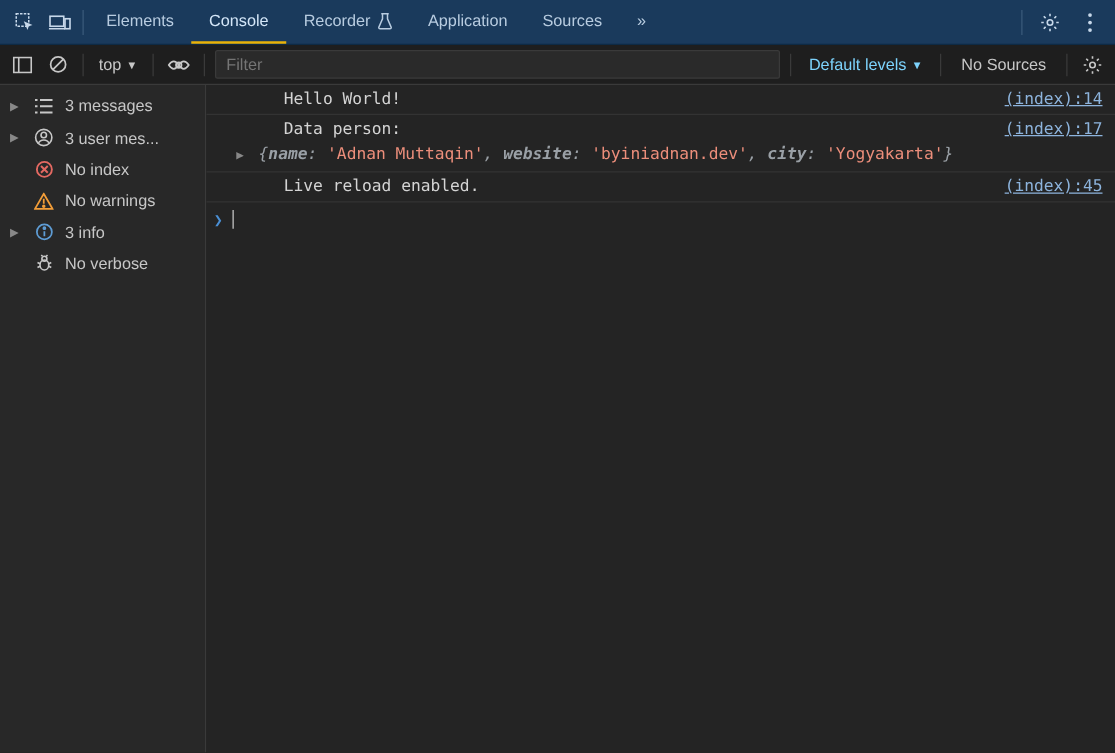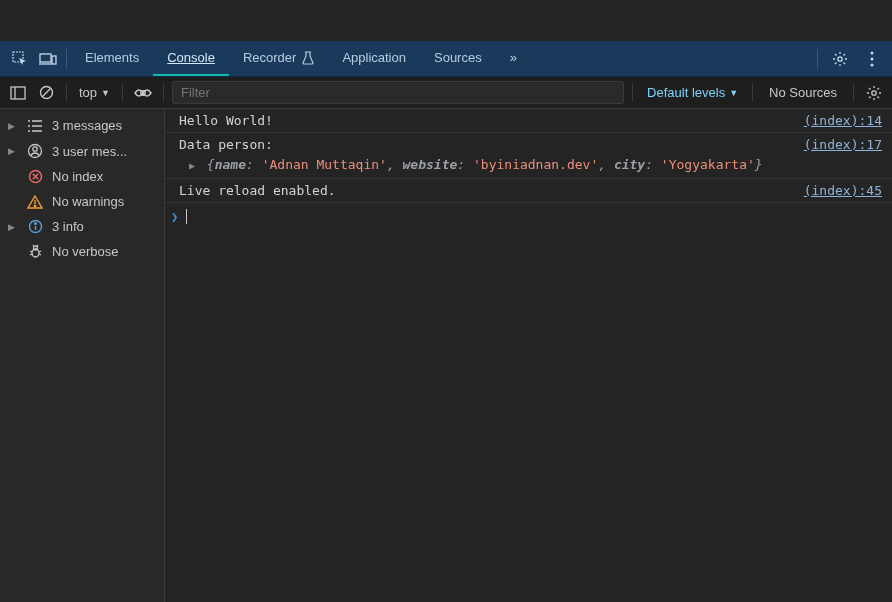--- a/index.html
+++ b/index.html
@@ -6,31 +6,30 @@
 body {
   width:892px; height:602px;
   background:#242424;
   font-family:-apple-system,BlinkMacSystemFont,"Segoe UI",sans-serif;
   font-size:13px; color:#c7c7c7; overflow:hidden;
 }
 .topbar {
   height:36px; background:#1a3a5c;
   display:flex; align-items:center; padding:0 6px;
   border-bottom:1px solid #0e2a44;
-  margin-top:41px;
 }
 .tb-icon { width:28px; height:28px; display:flex; align-items:center; justify-content:center; color:#c7d8ea; cursor:pointer; }
 .tb-divider { width:1px; height:20px; background:#3a5a7a; margin:0 4px; }
 .tabs { display:flex; height:100%; }
 .tab {
   padding:0 14px; display:flex; align-items:center;
   color:#b8cce0; cursor:pointer; height:100%;
   border-bottom:2px solid transparent; gap:6px;
 }
-.tab.active { color:#d4e6f8; border-bottom:2px solid #14b8a6;text-decoration:underline; }
+.tab.active { color:#d4e6f8; border-bottom:2px solid #eab308; }
 .tb-right { margin-left:auto; display:flex; align-items:center; gap:4px; }
 .toolbar {
   height:32px; background:#1e1e1e; border-bottom:1px solid #3a3a3a;
   display:flex; align-items:center; padding:0 6px; gap:4px;
 }
 .tl-btn { width:24px; height:24px; display:flex; align-items:center; justify-content:center; color:#c7c7c7; cursor:pointer; }
 .tl-divider { width:1px; height:18px; background:#3a3a3a; margin:0 4px; }
 .tl-context { display:flex; align-items:center; gap:4px; color:#c7c7c7; cursor:pointer; padding:0 4px; }
 .tl-context span.caret { font-size:9px; }
 .filter-input {
@@ -53,21 +52,21 @@
 .sb-item .arrow.hidden { visibility:hidden; }
 .sb-item .sb-icon { width:18px; display:flex; justify-content:center; }
 .console {
   flex:1; background:#242424; font-family:Consolas,Menlo,monospace;
   font-size:13px; overflow:auto;
 }
 .msg {
   display:flex; padding:4px 10px 4px 14px; border-bottom:1px solid #333;
   align-items:flex-start;
 }
-.msg-text { flex:1; color:#d4d4d4; }
+.msg-text { flex:1; color:#d4d4d4;margin-left:48px; }
 .msg-src {
   color:#8db4dd; text-decoration:underline; cursor:pointer;
   white-space:nowrap; margin-left:10px;
 }
 .obj-line {
   padding:4px 10px 6px 24px; border-bottom:1px solid #333;
   color:#d4d4d4; font-family:Consolas,Menlo,monospace;
 }
 .obj-line .toggle { color:#888; margin-right:4px; cursor:pointer; font-size:10px; }
 .prop { color:#9aa0a6; font-style:italic;font-weight:bold; }

